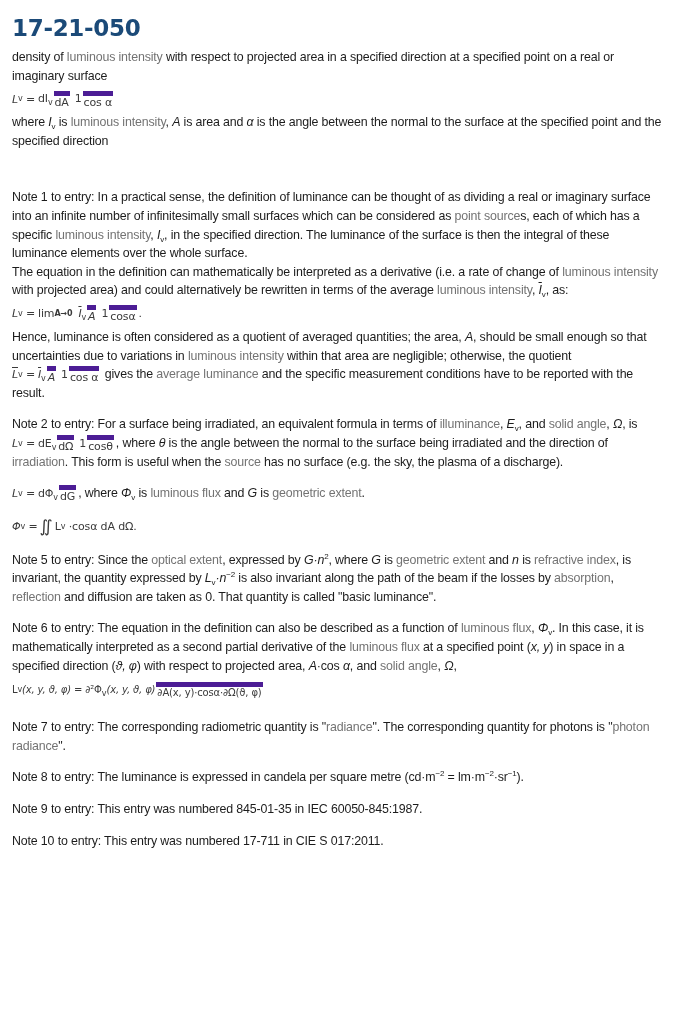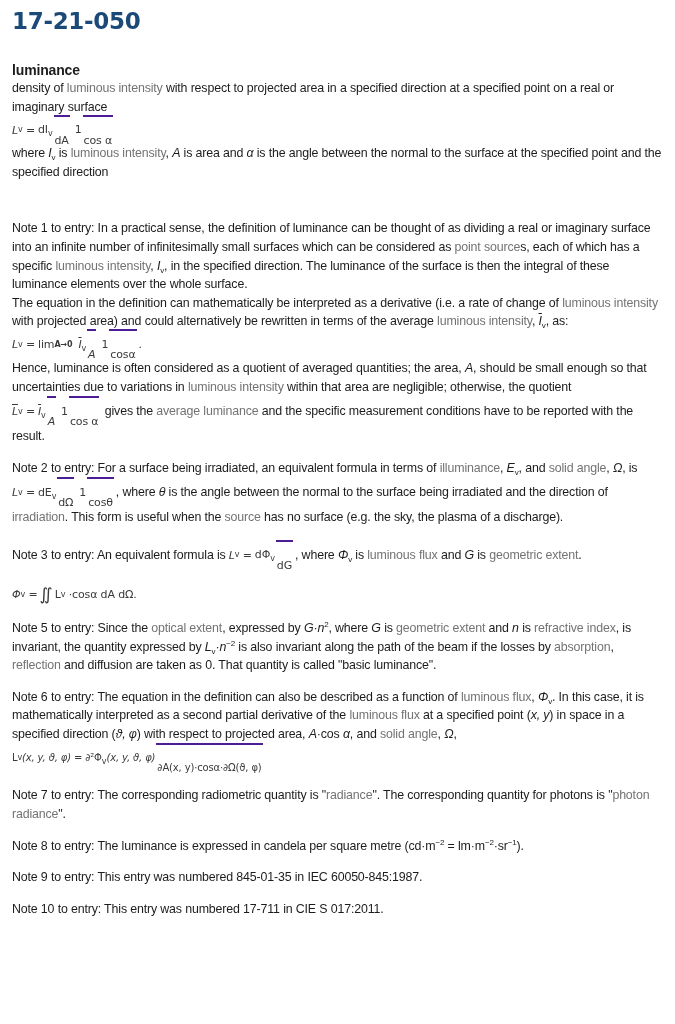--- a/index.html
+++ b/index.html
@@ -6,50 +6,49 @@
   body {
     width: 675px; height: 1024px; overflow: hidden;
     font-family: "Liberation Sans", "DejaVu Sans", sans-serif;
     color: #1c1c1c; font-size: 12.4px; line-height: 18.6px;
     letter-spacing: -0.15px;
   }
   .page { padding: 0 12px; position: relative; }
   .entry-id {
     font-family: "DejaVu Sans", sans-serif;
     font-weight: bold; color: #1b4a78; font-size: 23px;
-    margin: 0; padding-top: 7px; height: 34px; line-height: 28px; letter-spacing: -0.3px;
+    margin: 0; padding-top: 14px; height: 34px; line-height: 28px; letter-spacing: -0.3px;
   }
   .term { font-weight: bold; font-size: 14px; margin-top: 20px; line-height: 18px; }
   .symbols { font-style: italic; font-size: 14px; line-height: 20px; }
   .para { margin: 0; }
   a, .lnk { color: #737373; text-decoration: none; cursor: pointer; }
   i { font-style: italic; }
   .gap { height: 13px; }
   .gap-lg { height: 38px; }
   .f {
     display: inline-flex; align-items: center; vertical-align: middle;
     font-family: "DejaVu Sans", sans-serif; font-size: 11px; color: #3a3a3a; line-height: 1;
   }
   .fr { display: inline-flex; align-items: center; margin: 0 2px; }
   .fr .n { padding: 0 1px 1px; }
-  .fr .d { border-top: 2px solid #4c1d95; padding: 18px 1px 0; }
+  .fr .d { border-top: 5px solid #4c1d95; padding: 1px 1px 0; }
   .it { font-style: italic; }
   sub, sup { font-size: 8px; line-height: 0; }
   .formula-line { height: 28px; display: flex; align-items: center; }
   .lim { display: inline-flex; align-items: center; margin: 0 3px; }
   .lim .sub { font-size: 8px; font-weight: bold; }
   .int { font-size: 17px; margin: 0 2px; }
   .bar { text-decoration: overline; }
 </style>
 </head>
 <body>
 
 <div class="page">
   <h1 class="entry-id">17-21-050</h1>
-  <div class="term">luminance</div>
 
   <div class="para">
     <span>density of </span><a>luminous intensity</a><span> with respect to projected area in a specified direction at a specified point on a real or imaginary surface</span>
   </div>
   <div class="formula-line">
     <span class="f">
       <span class="it">L</span><sub>v</sub>&nbsp;=
       <span class="fr">
           <span class="n"><span>dI</span><sub>v</sub></span>
           <span class="d">dA</span>
@@ -115,21 +114,20 @@
       <span class="fr">
           <span class="n">1</span>
           <span class="d">cosθ</span>
         </span>
     </span><span>, where </span><i>θ</i><span> is the angle between the normal to the surface being irradiated and the direction of </span><a>irradiation</a><span>. This form is useful when the </span><a>source</a><span> has no surface (e.g. the sky, the plasma of a discharge).</span>
   </div>
 
   <div class="gap"></div>
 
   <div class="para">
-    <span>Note 3 to entry: An equivalent formula is </span>
     <span class="f">
       <span class="it">L</span><sub>v</sub>&nbsp;=
       <span class="fr">
           <span class="n"><span>dΦ</span><sub>v</sub></span>
           <span class="d">dG</span>
         </span>
     </span><span>, where </span><i>Φ</i><sub>v</sub><span> is </span><a>luminous flux</a><span> and </span><i>G</i><span> is </span><a>geometric extent</a><span>.</span>
   </div>
 
   <div class="gap"></div>

